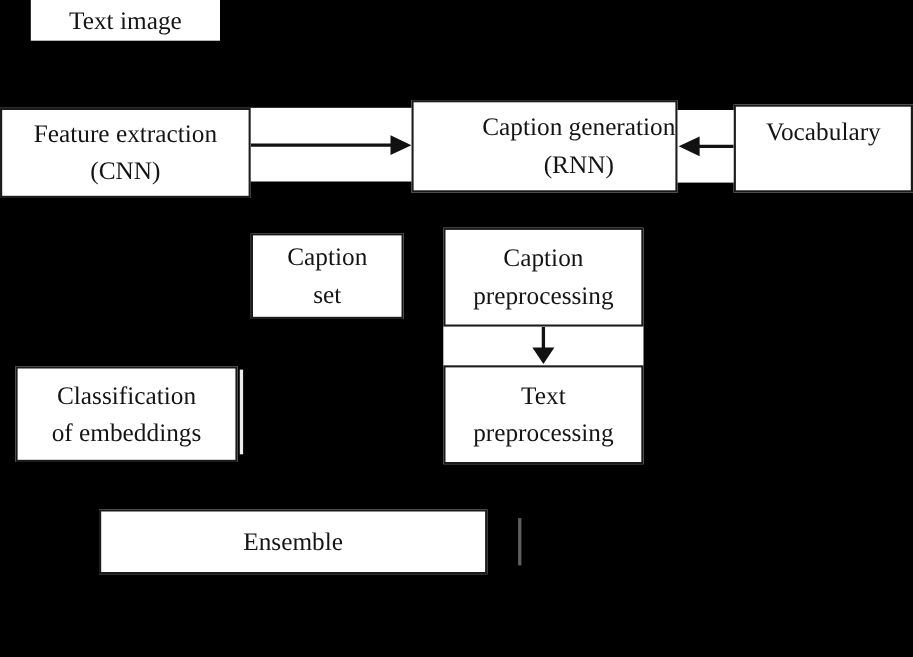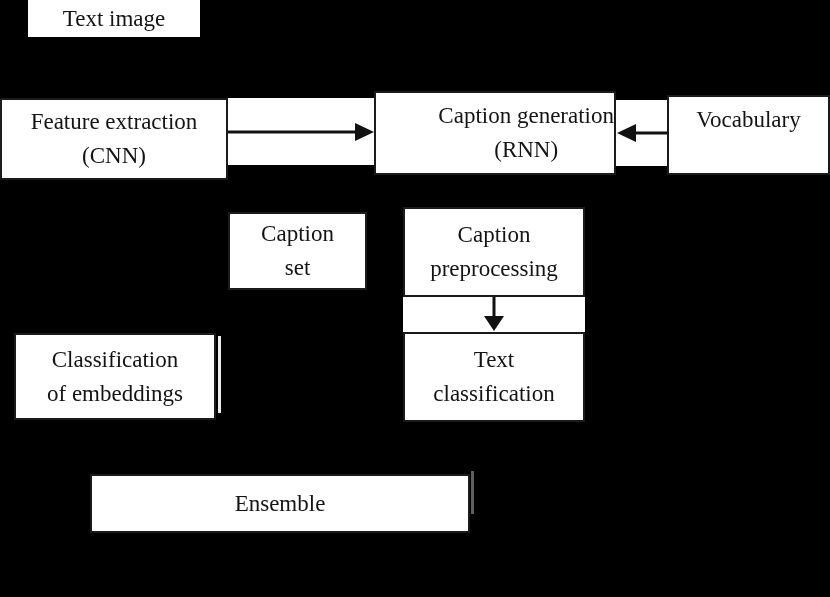--- a/index.html
+++ b/index.html
@@ -51,21 +51,21 @@
   
   #input-image        { left: 28px;  top: 0;     width: 172px; height: 37px; }
   #feature-extraction { left: 0;     top: 98px;  width: 228px; height: 82px; }
   #caption-generation { left: 374px; top: 91px;  width: 242px; height: 84px; justify-content: flex-end; }
   #vocabulary         { left: 667px; top: 95px;  width: 163px; height: 80px;
                         align-items: flex-start; padding-top: 6px; }
   #training-set       { left: 228px; top: 212px; width: 139px; height: 78px; }
   #caption-preprocessing { left: 403px; top: 207px; width: 182px; height: 90px; }
   #text-classification   { left: 403px; top: 332px; width: 182px; height: 90px; }
   #classification-embeddings { left: 14px; top: 333px; width: 202px; height: 87px; }
-  #ensemble           { left: 90px;  top: 463px; width: 380px; height: 59px; margin-top: 11px; }
+  #ensemble           { left: 90px;  top: 463px; width: 353px; height: 59px; }
   #predicted-event-category { left: 133px; top: 567px; width: 294px; height: 30px;
                         align-items: flex-start; font-size: 24px; }
 
   #band-feature-caption { left: 228px; top: 98px;  width: 146px; height: 67px; }
   #band-vocab-caption   { left: 616px; top: 100px; width: 51px;  height: 66px; }
   #band-preproc-textcls { left: 403px; top: 297px; width: 182px; height: 35px; }
 
   #embeddings-shadow { left: 218px; top: 336px; width: 3px; height: 77px; background: #ededed; }
   #ensemble-shadow   { left: 471px; top: 471px; width: 3px; height: 43px; background: #5f5f5f; }
 </style>
@@ -97,21 +97,21 @@
 set</span>
   </div>
 
   <div class="box" id="caption-preprocessing">
     <span class="label">Caption
 preprocessing</span>
   </div>
 
   <div class="box" id="text-classification">
     <span class="label">Text
-classification</span>
+preprocessing</span>
   </div>
 
   <div class="box" id="classification-embeddings">
     <span class="label">Classification
 of embeddings</span>
   </div>
 
   <div class="box" id="ensemble">
     <span class="label">Ensemble</span>
   </div>

